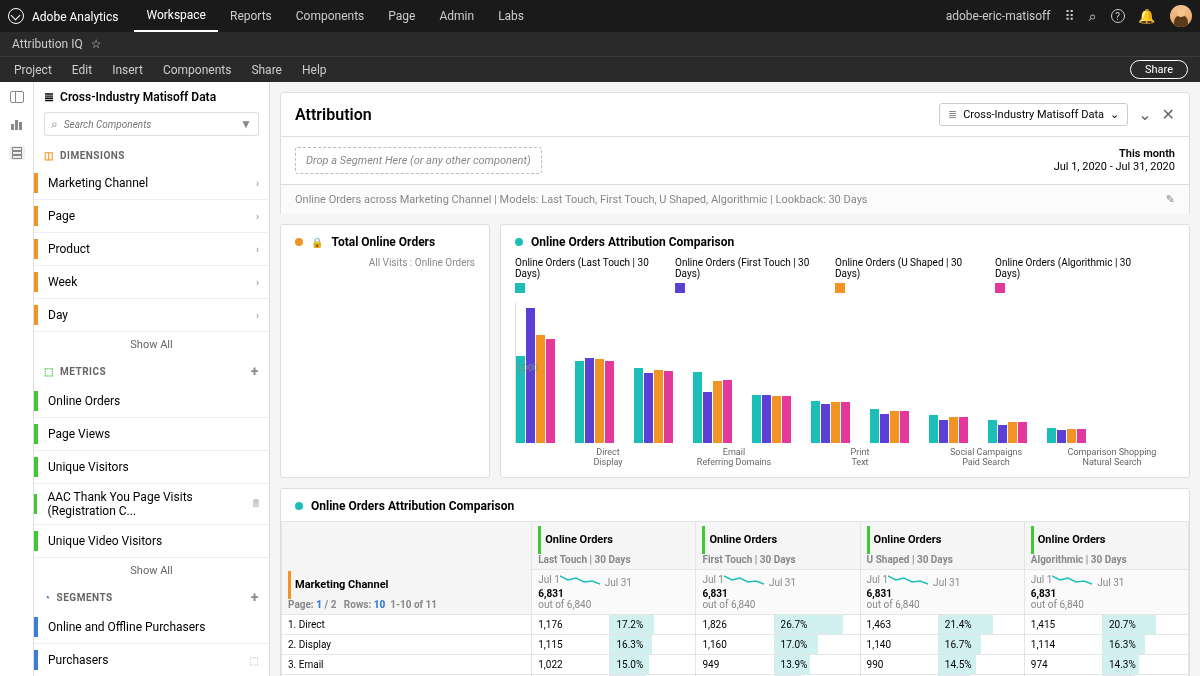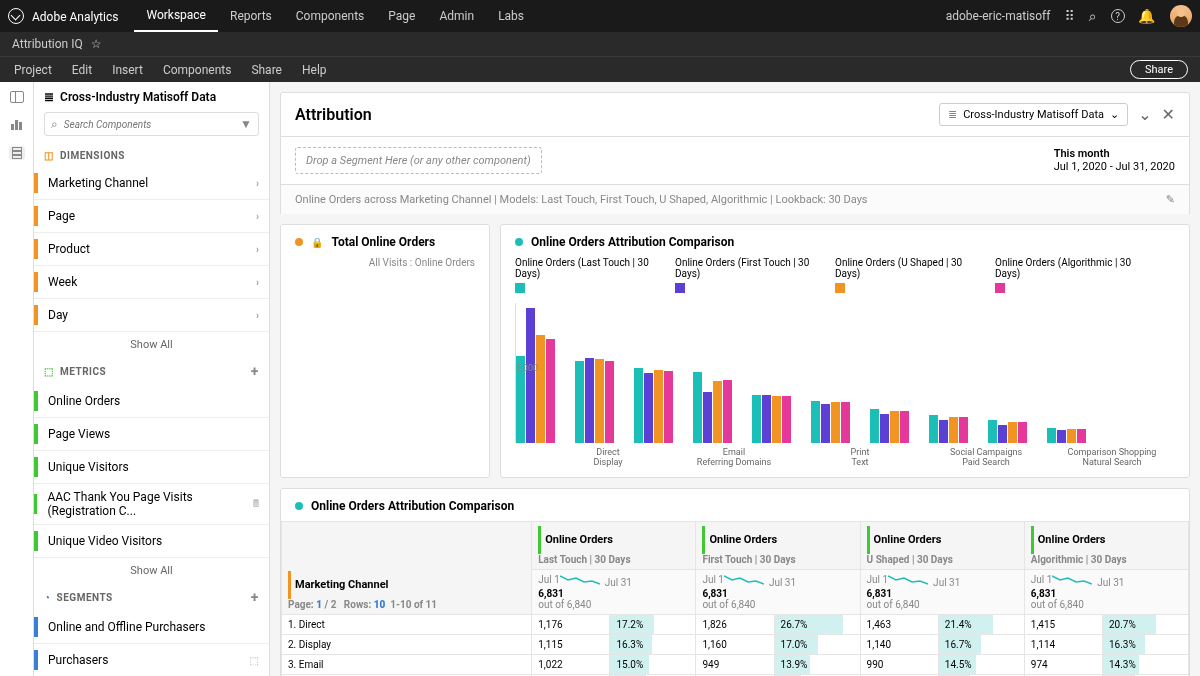--- a/index.html
+++ b/index.html
@@ -44,21 +44,21 @@
 .met .bar{background:#3ec933}
 .seg .bar{background:#3b7dd8}
 .show-all{text-align:center;padding:6px 10px;color:#666;cursor:pointer;font-size:11px}
 .canvas{flex:1;overflow:auto;padding:0 0 20px 0}
 .panel-head{background:#fff;border:1px solid #ddd;margin:10px 10px 0;padding:10px 14px;display:flex;align-items:center;border-radius:3px 3px 0 0}
 .panel-head h2{font-size:16px;font-weight:600}
 .panel-head-right{margin-left:auto;display:flex;align-items:center;gap:10px}
 .suite-sel{border:1px solid #ccc;border-radius:3px;padding:4px 8px;font-size:11px;display:flex;align-items:center;gap:6px;cursor:pointer}
 .panel-body{background:#fff;border:1px solid #ddd;border-top:none;margin:0 10px;padding:10px 14px}
 .dropzone{border:1px dashed #bbb;border-radius:3px;padding:6px 10px;font-size:11px;font-style:italic;color:#888;display:inline-block}
-.date-range{float:right;font-size:11px}
+.date-range{float:right;text-align:right;font-size:11px}
 .date-range .lbl{font-weight:600}
 .desc-row{background:#fbfbfb;margin:0 10px;padding:8px 14px;font-size:11px;color:#888;border-left:1px solid #ddd;border-right:1px solid #ddd;display:flex;align-items:center}
 .pencil{margin-left:auto;cursor:pointer}
 .viz-row{display:flex;gap:10px;margin:10px 10px 0;padding:0}
 .viz{background:#fff;border:1px solid #ddd;border-radius:3px;padding:10px 14px}
 .viz-kpi{width:210px}
 .viz-chart{flex:1}
 .viz-title{font-size:12px;font-weight:700;display:flex;align-items:center;gap:8px;margin-bottom:8px}
 .dot{width:8px;height:8px;border-radius:50%}
 .kpi-val{font-size:56px;color:#1bbfb8;font-weight:300;margin:30px 0 40px}

